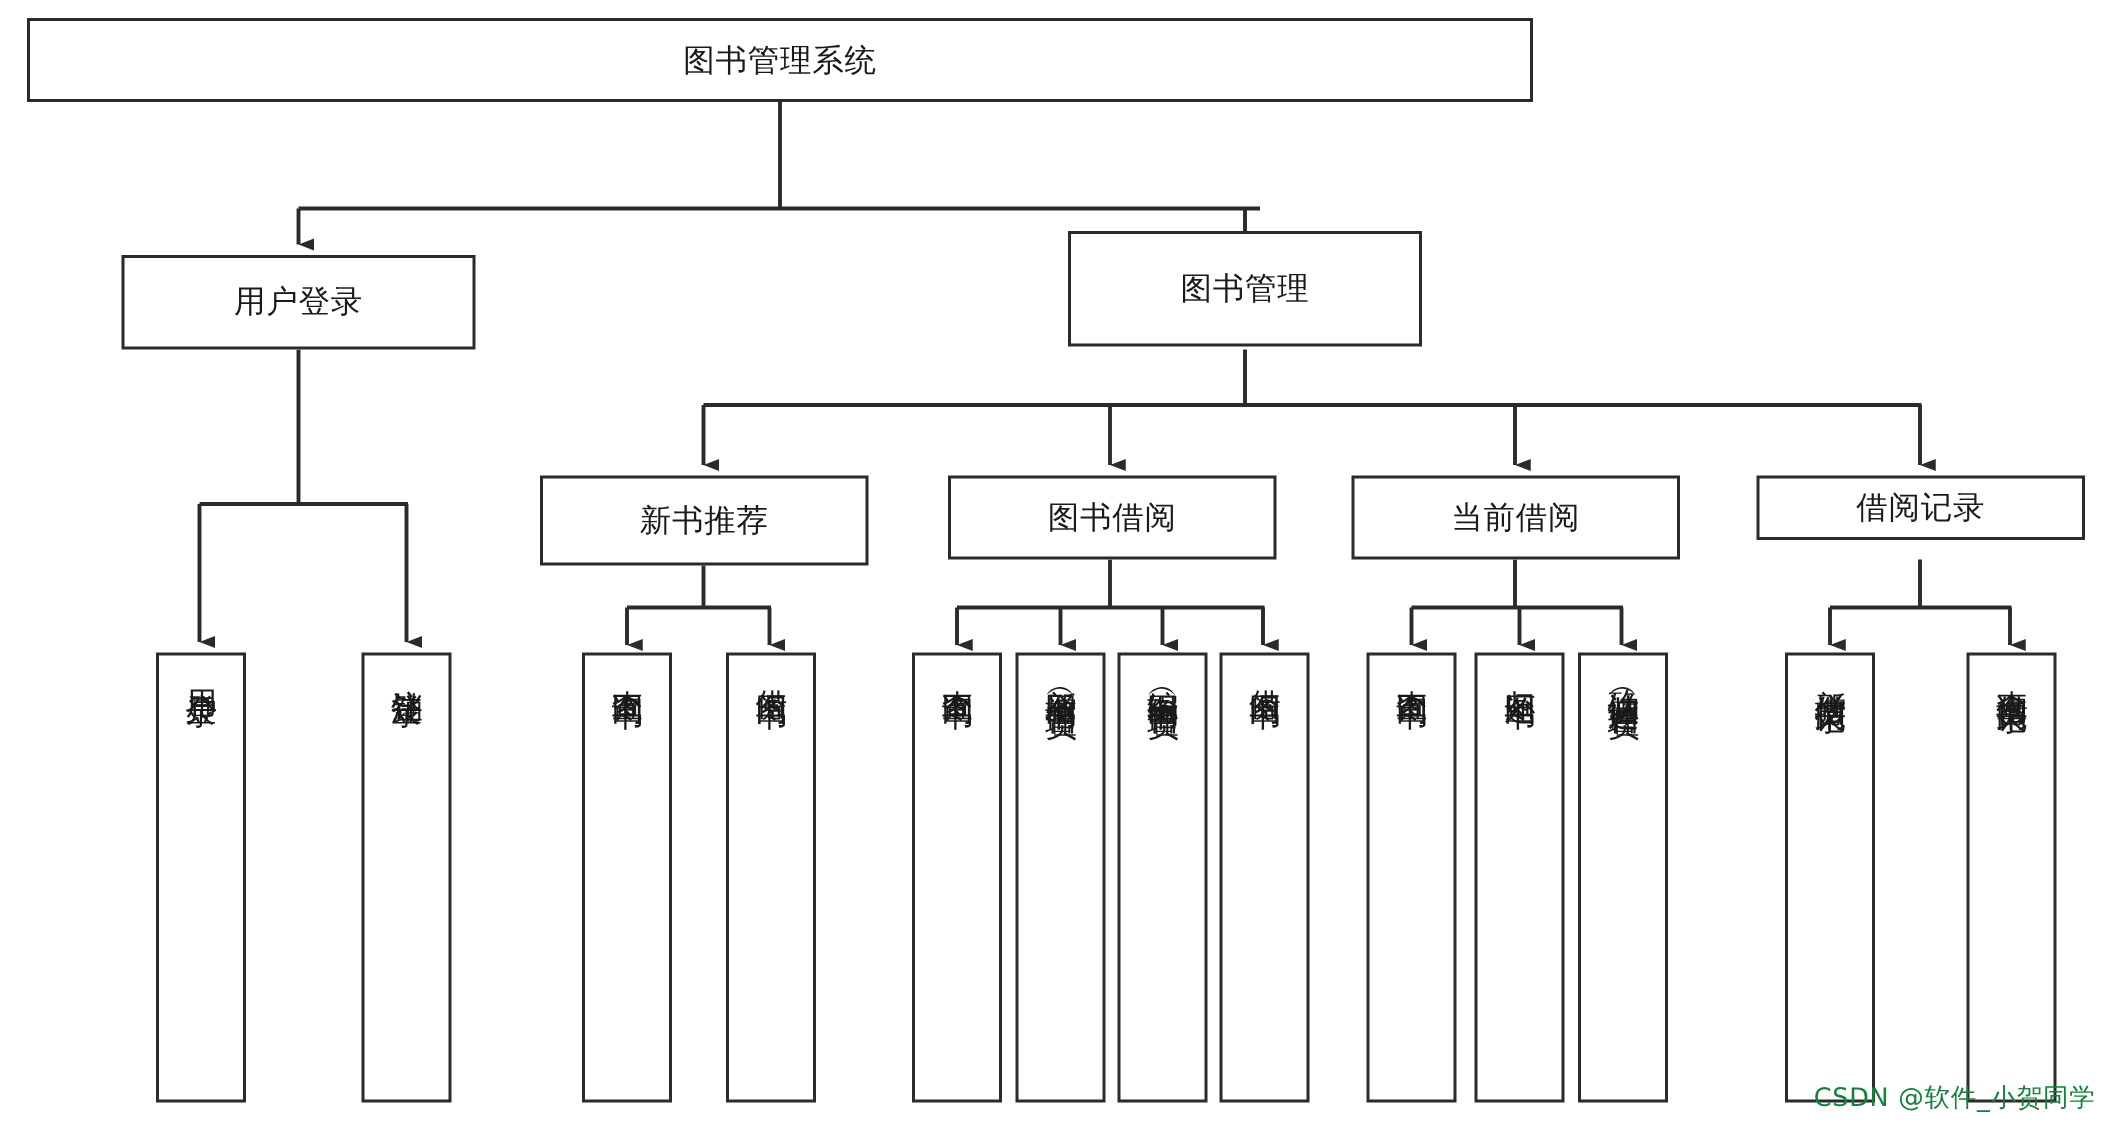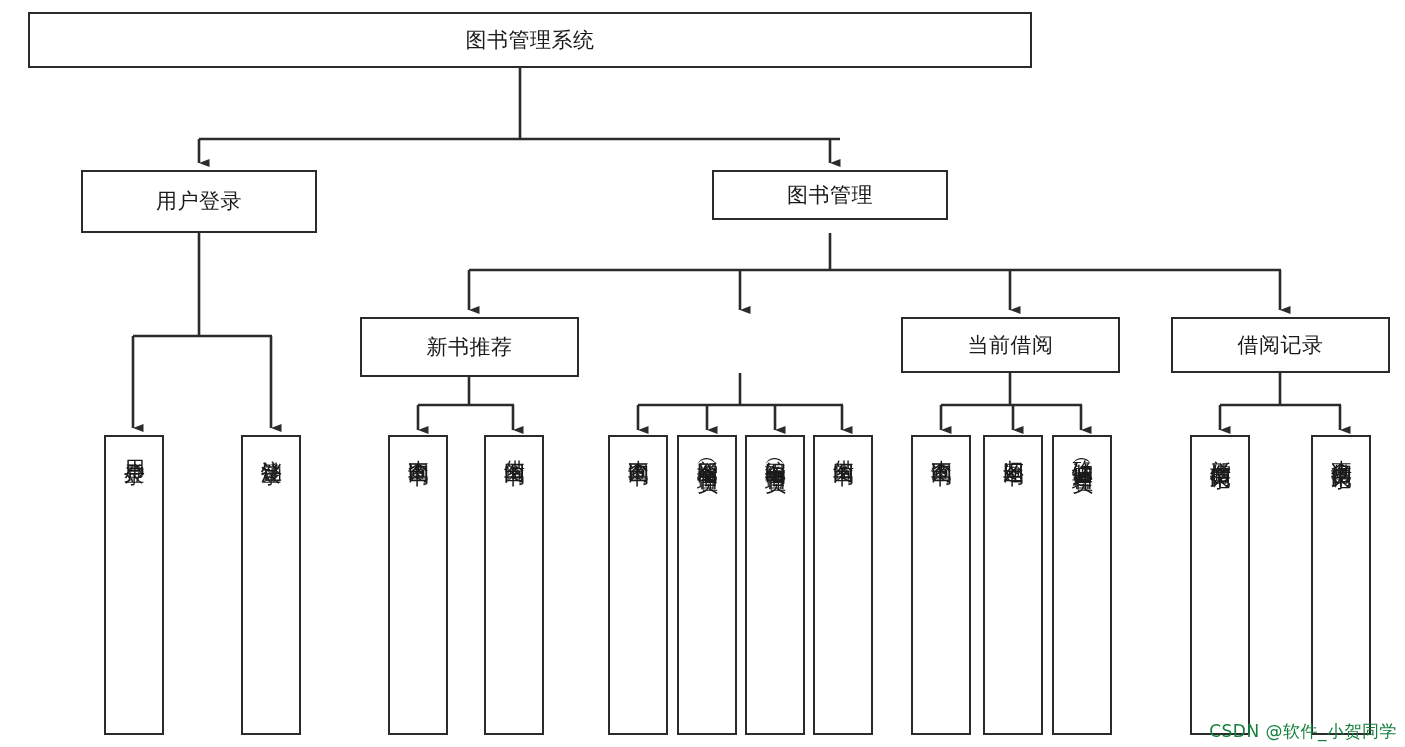--- a/index.html
+++ b/index.html
@@ -117,38 +117,41 @@
       <path d="M1013,405 L1013,430" marker-end="url(#arrowhead)"></path>
       <path d="M1081,405 L1081,430" marker-end="url(#arrowhead)"></path>
 
       <path d="M1280,373 L1280,405"></path>
       <path d="M1220,405 L1341,405"></path>
       <path d="M1220,405 L1220,430" marker-end="url(#arrowhead)"></path>
       <path d="M1340,405 L1340,430" marker-end="url(#arrowhead)"></path>
     </g>
   </svg>
 
-  <div class="node-box" style="left:18px; top:12px; width:1004px; height:56px;margin-left:10px;">
+  <div class="node-box" style="left:18px; top:12px; width:1004px; height:56px;">
     <span class="node-label">图书管理系统</span>
   </div>
 
   <div class="node-box" style="left:81px; top:170px; width:236px; height:63px;">
     <span class="node-label">用户登录</span>
   </div>
-  <div class="node-box" style="left:712px; top:170px; width:236px; height:50px;">
+  <div class="node-box" style="left:712px; top:154px; width:236px; height:77px;">
     <span class="node-label">图书管理</span>
   </div>
 
   <div class="node-box" style="left:360px; top:317px; width:219px; height:60px;">
     <span class="node-label">新书推荐</span>
   </div>
+  <div class="node-box" style="left:632px; top:317px; width:219px; height:56px;">
+    <span class="node-label">图书借阅</span>
+  </div>
   <div class="node-box" style="left:901px; top:317px; width:219px; height:56px;">
     <span class="node-label">当前借阅</span>
   </div>
-  <div class="node-box" style="left:1171px; top:317px; width:219px; height:56px;">
+  <div class="node-box" style="left:1171px; top:317px; width:219px; height:43px;">
     <span class="node-label">借阅记录</span>
   </div>
 
   <div class="node-box leaf" style="left:104px; top:435px; width:60px; height:300px;">
     <span class="node-label">用户登录</span>
   </div>
   <div class="node-box leaf" style="left:241px; top:435px; width:60px; height:300px;">
     <span class="node-label">注销登录</span>
   </div>
   <div class="node-box leaf" style="left:388px; top:435px; width:60px; height:300px;">

